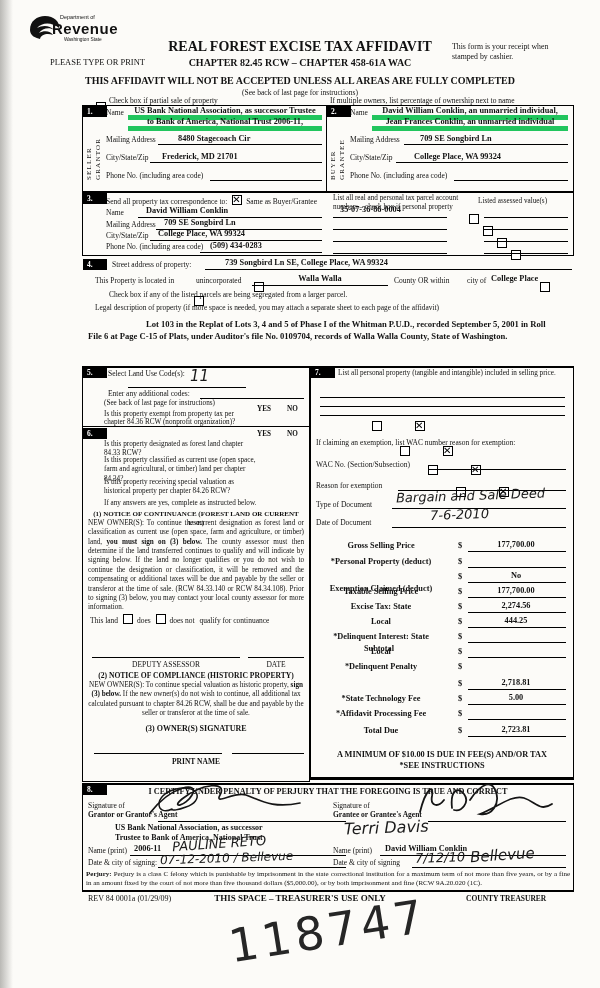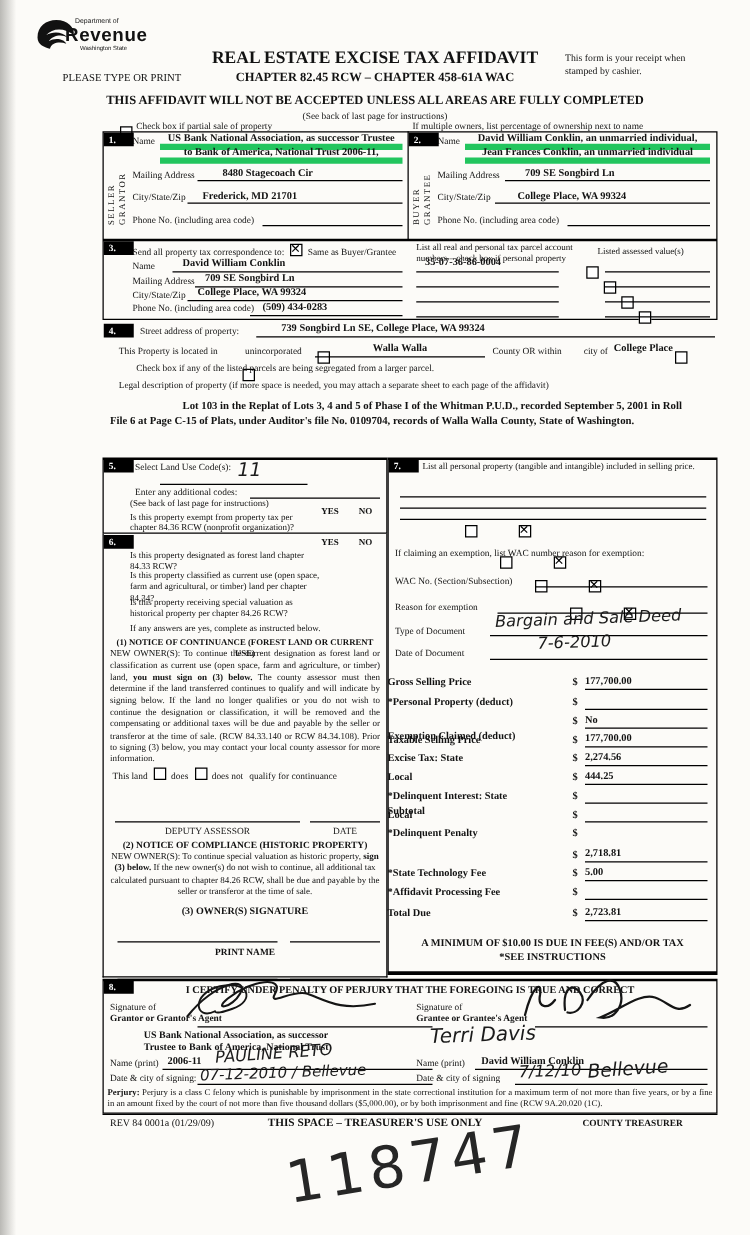--- a/index.html
+++ b/index.html
@@ -7,21 +7,21 @@
   .page::before{content:"";position:absolute;left:0;top:0;width:13px;height:100%;
     background:linear-gradient(90deg,#a9a8a4,rgba(252,251,248,0));opacity:.8;z-index:9;pointer-events:none}
   .abs{position:absolute}
   .tab{position:absolute;background:#000;color:#fff;font-size:7.5px;font-weight:bold;width:24px;height:11px;line-height:11px;padding-left:4px;box-sizing:border-box;z-index:2}
   .box{position:absolute;border:1px solid #000;box-sizing:border-box}
   .t{font-size:7.2px;line-height:1.3}
   .lbl{font-size:7.5px;line-height:1.25}
   .b{font-weight:bold}
   .val{font-weight:bold;font-size:8.3px;white-space:nowrap}
   .ctr{text-align:center}
-  .rt{text-align:left}
+  .rt{text-align:center}
   .jst{text-align:justify}
   .ul{border-bottom:5px solid #22c55e}
   .fill{position:absolute;border-bottom:1px solid #000;height:9px}
   .hw{position:absolute;font-family:"DejaVu Sans",sans-serif;font-style:italic;color:#1b1b1b;white-space:nowrap}
   .cb{display:inline-block;width:8px;height:8px;border:1px solid #000;position:relative;vertical-align:-1px;background:#fff;font-family:"DejaVu Sans",sans-serif}
   .cb.checked::after{content:"\2715";position:absolute;left:-1px;top:-2.5px;font-size:10px;font-weight:bold;color:#000;font-style:normal}
   .vert{writing-mode:vertical-rl;transform:rotate(180deg);font-size:7px;letter-spacing:1.2px;line-height:1.1}
   .vwrap{position:absolute;display:flex;gap:1px}
   .nw{white-space:nowrap}
   svg{display:block}
@@ -34,21 +34,21 @@
   
   <div class="abs" style="left:28px;top:12px;width:110px;height:46px">
     <svg width="34" height="30" viewBox="0 0 34 30" style="position:absolute;left:0;top:2px">
       <path d="M2,16 C2,7 9,2 17,2 C26,2 32,8 31,14 C24,8 14,8 9,14 C14,11 22,11 26,16 C22,13 14,14 11,19 C16,16 23,17 25,21 C20,19 13,20 12,25 C8,24 2,22 2,16 Z" fill="#111"></path>
     </svg>
     <div class="abs" style="left:32px;top:2px;font-size:5.5px;font-family:'Liberation Sans',sans-serif">Department of</div>
     <div class="abs b" style="left:24px;top:8px;font-size:15px;font-family:Liberation Sans, sans-serif;letter-spacing:.5px">Revenue</div>
     <div class="abs" style="left:36px;top:25px;font-size:4.8px;font-family:'Liberation Sans',sans-serif">Washington State</div>
   </div>
   <div class="abs lbl" style="left:50px;top:57px;font-size:8.5px">PLEASE TYPE OR PRINT</div>
-  <div class="abs ctr b" style="left:140px;top:39px;width:320px;font-size:14px">REAL ESTATE EXCISE TAX AFFIDAVIT</div>
+  <div class="abs ctr b" style="left:140px;top:39px;width:320px;font-size:14px">REAL FOREST EXCISE TAX AFFIDAVIT</div>
   <div class="abs ctr b" style="left:140px;top:57px;width:320px;font-size:10px">CHAPTER 82.45 RCW – CHAPTER 458-61A WAC</div>
   <div class="abs t" style="left:452px;top:42px;width:112px;font-size:7.8px">This form is your receipt when stamped by cashier.</div>
   <div class="abs ctr b" style="left:50px;top:75px;width:500px;font-size:10px">THIS AFFIDAVIT WILL NOT BE ACCEPTED UNLESS ALL AREAS ARE FULLY COMPLETED</div>
   <div class="abs ctr" style="left:50px;top:88px;width:500px;font-size:7.5px">(See back of last page for instructions)</div>
 
   
   <span class="cb abs" style="left:96px;top:97px"></span>
   <div class="abs lbl" style="left:109px;top:96px">Check box if partial sale of property</div>
   <div class="abs lbl" style="left:330px;top:96px">If multiple owners, list percentage of ownership next to name</div>
 

